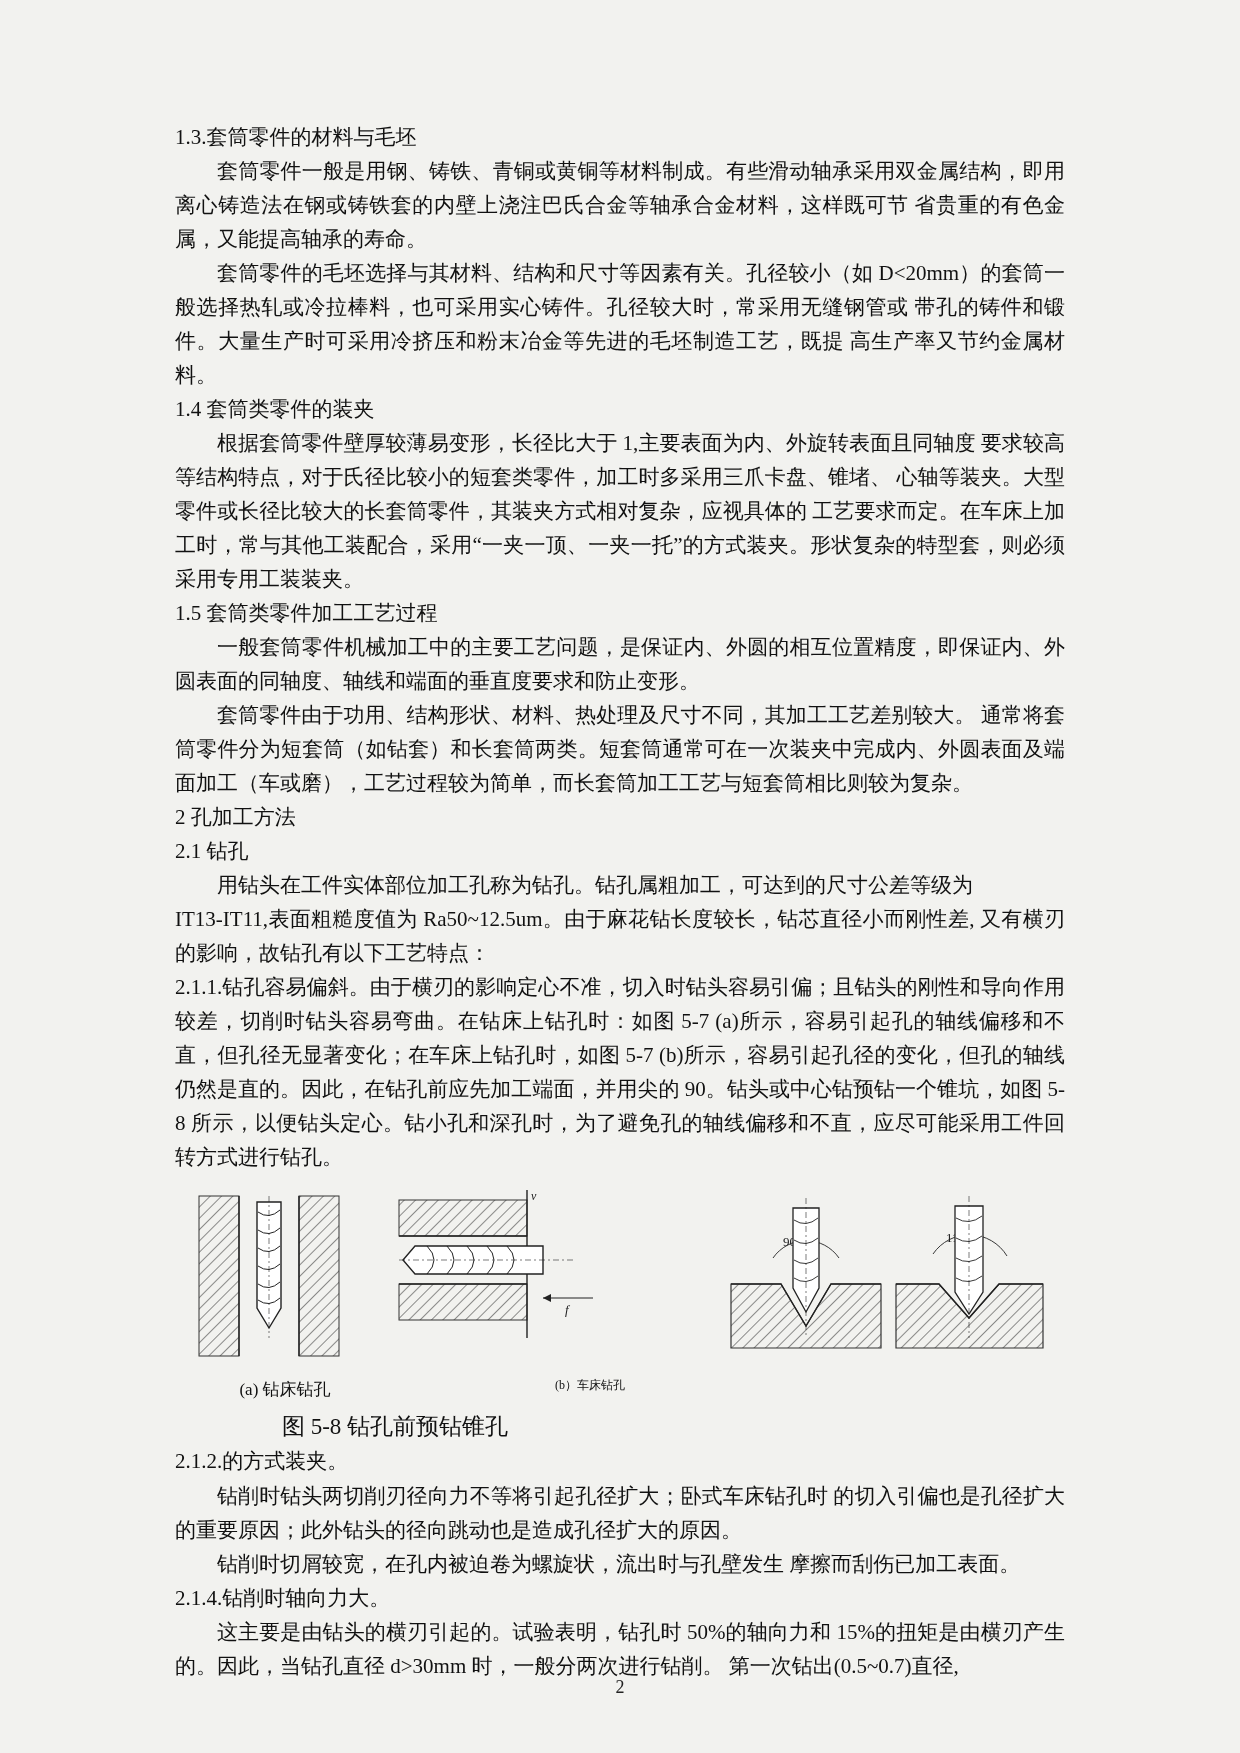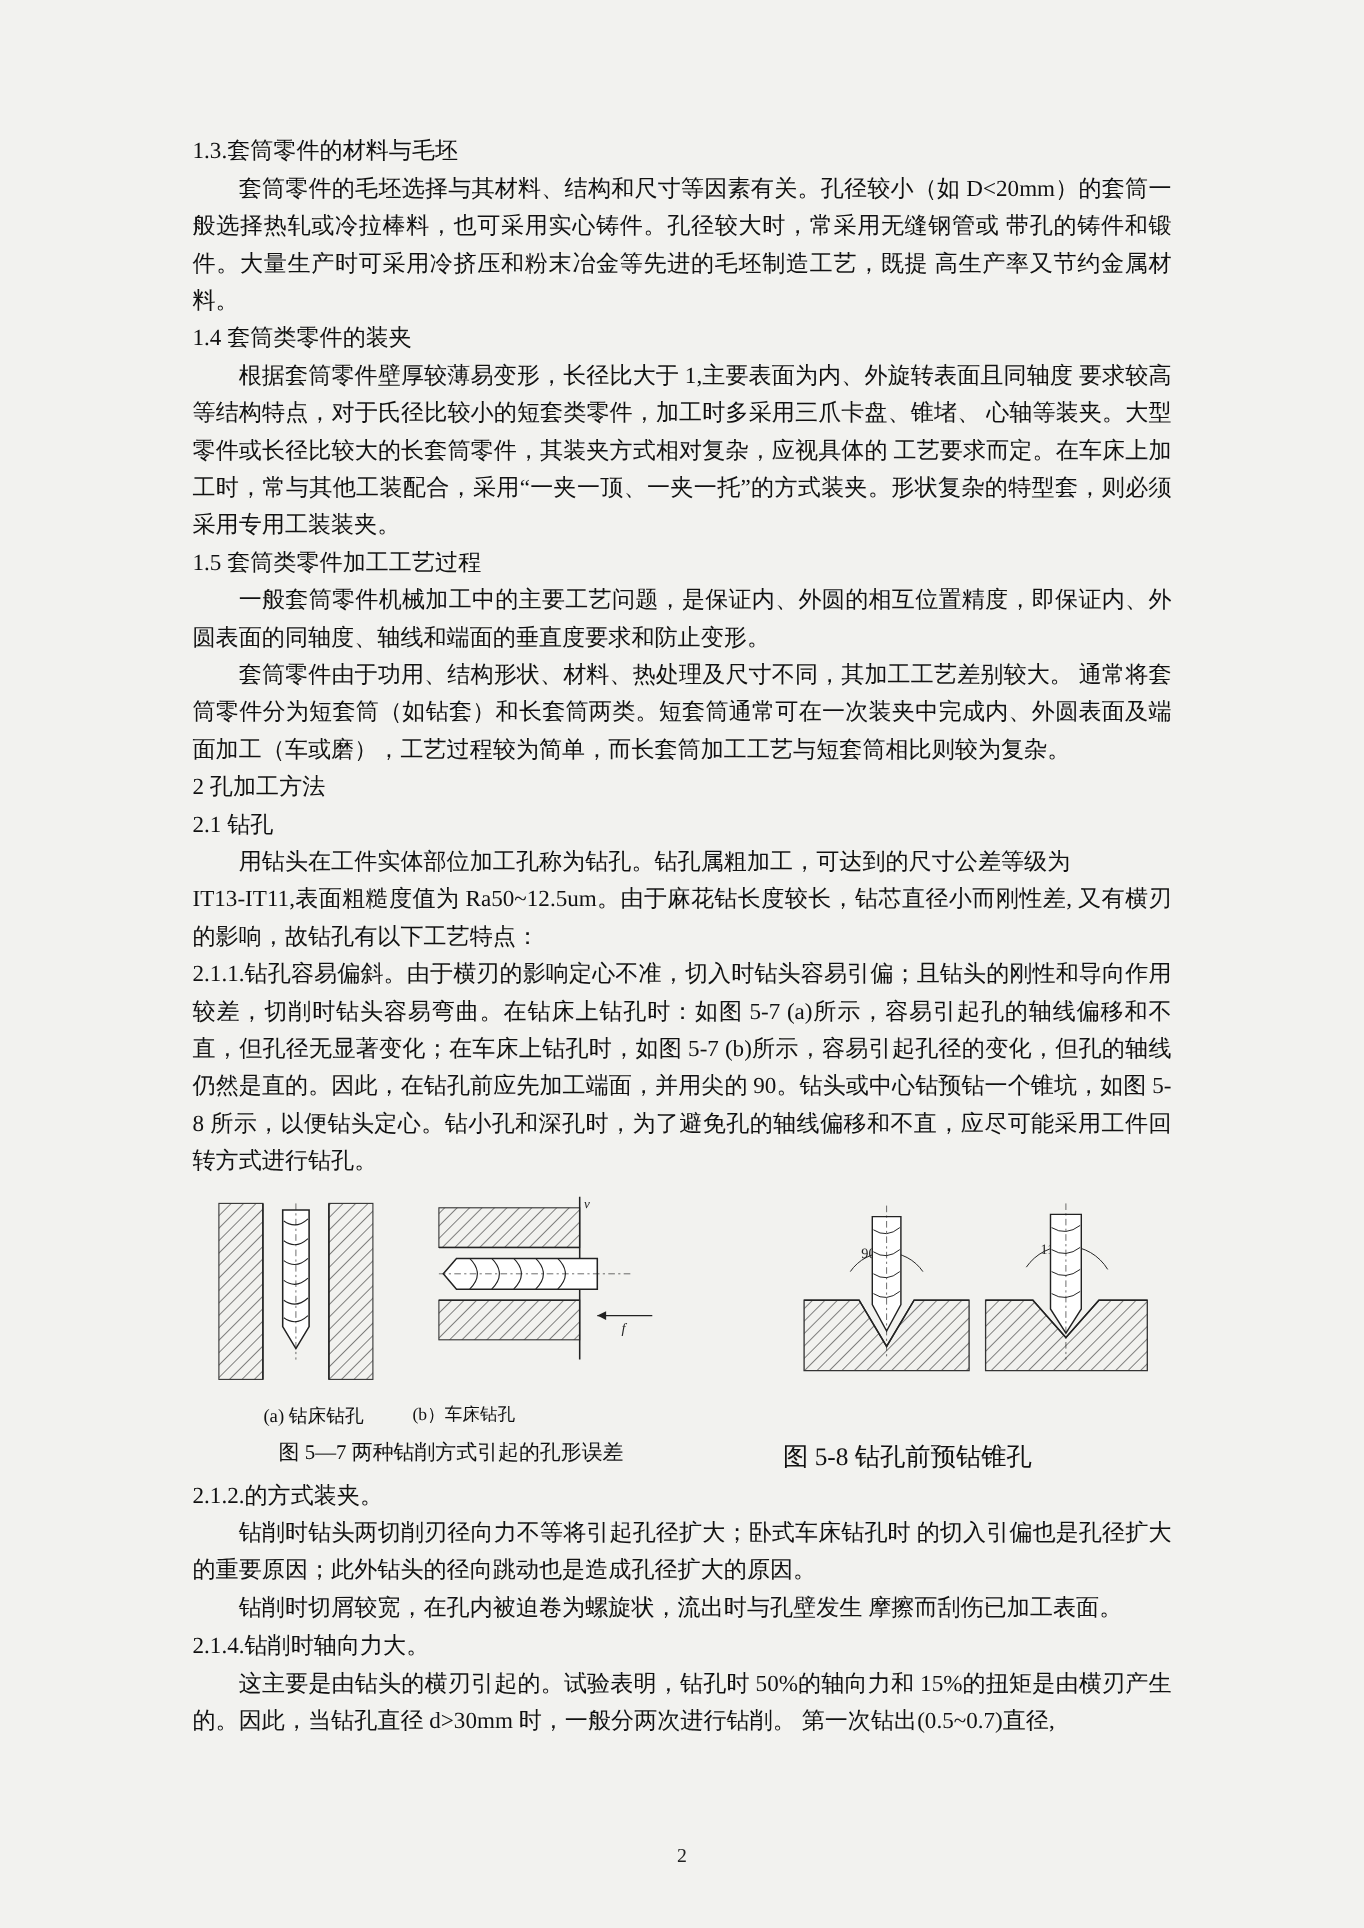--- a/index.html
+++ b/index.html
@@ -58,41 +58,42 @@
     position: relative;
   }
   .fig-caption-row {
     display: flex;
     padding-left: 20px;
     margin-top: 8px;
     font-size: 19px;
     font-family: Liberation Serif, serif;
   }
   .fig-cap-a { width: 180px; text-align: center; font-size: 17px; }
-  .fig-cap-b { width: 250px; text-align: left; font-size: 16px; }
+  .fig-cap-b { width: 250px; text-align: right; font-size: 12px; }
   .fig-cap-main1 { width: 430px; text-align: center; font-size: 19px; }
   .fig-cap-main2 { width: 400px; text-align: center; font-size: 23px; }
   .pagenum {
     position: absolute;
     bottom: 55px;
     left: 0;
     width: 100%;
     text-align: center;
     font-size: 18px;
     color: #222;
   }
   svg { display: block; }
 </style>
 </head>
 <body>
 
 <div class="page">
   <div class="content">
 
     <p class="heading">1.3.套筒零件的材料与毛坯</p>
+    <p class="para">套筒零件一般是用钢、铸铁、青铜或黄铜等材料制成。有些滑动轴承采用双金属结构，即用离心铸造法在钢或铸铁套的内壁上浇注巴氏合金等轴承合金材料，这样既可节 省贵重的有色金属，又能提高轴承的寿命。</p>
     <p class="para">套筒零件的毛坯选择与其材料、结构和尺寸等因素有关。孔径较小（如 D&lt;20mm）的套筒一般选择热轧或冷拉棒料，也可采用实心铸件。孔径较大时，常采用无缝钢管或 带孔的铸件和锻件。大量生产时可采用冷挤压和粉末冶金等先进的毛坯制造工艺，既提 高生产率又节约金属材料。</p>
 
     <p class="heading">1.4 套筒类零件的装夹</p>
     <p class="para">根据套筒零件壁厚较薄易变形，长径比大于 1,主要表面为内、外旋转表面且同轴度 要求较高等结构特点，对于氏径比较小的短套类零件，加工时多采用三爪卡盘、锥堵、 心轴等装夹。大型零件或长径比较大的长套筒零件，其装夹方式相对复杂，应视具体的 工艺要求而定。在车床上加工时，常与其他工装配合，采用“一夹一顶、一夹一托”的方式装夹。形状复杂的特型套，则必须采用专用工装装夹。</p>
 
     <p class="heading">1.5 套筒类零件加工工艺过程</p>
     <p class="para">一般套筒零件机械加工中的主要工艺问题，是保证内、外圆的相互位置精度，即保证内、外圆表面的同轴度、轴线和端面的垂直度要求和防止变形。</p>
     <p class="para">套筒零件由于功用、结构形状、材料、热处理及尺寸不同，其加工工艺差别较大。 通常将套筒零件分为短套筒（如钻套）和长套筒两类。短套筒通常可在一次装夹中完成内、外圆表面及端面加工（车或磨），工艺过程较为简单，而长套筒加工工艺与短套筒相比则较为复杂。</p>
 
     <p class="heading">2 孔加工方法</p>
@@ -183,21 +184,20 @@
             <line x1="248" y1="8" x2="248" y2="150" stroke="#222" stroke-width="0.6" stroke-dasharray="6 3 2 3"></line>
           </svg>
         </div>
       </div>
 
       <div class="fig-caption-row">
         <span class="fig-cap-a">(a) 钻床钻孔</span>
         <span class="fig-cap-b">(b）车床钻孔</span>
       </div>
       <div class="fig-caption-row" style="margin-top:4px;">
-        <span class="fig-cap-main1">图 5—7 两种钻削方式引起的孔形误差</span>
         <span class="fig-cap-main2">图 5-8 钻孔前预钻锥孔</span>
       </div>
     </div>
 
     <p class="para-noind">2.1.2.的方式装夹。</p>
     <p class="para">钻削时钻头两切削刃径向力不等将引起孔径扩大；卧式车床钻孔时 的切入引偏也是孔径扩大的重要原因；此外钻头的径向跳动也是造成孔径扩大的原因。</p>
     <p class="para">钻削时切屑较宽，在孔内被迫卷为螺旋状，流出时与孔壁发生 摩擦而刮伤已加工表面。</p>
     <p class="para-noind">2.1.4.钻削时轴向力大。</p>
     <p class="para">这主要是由钻头的横刃引起的。试验表明，钻孔时 50%的轴向力和 15%的扭矩是由横刃产生的。因此，当钻孔直径 d&gt;30mm 时，一般分两次进行钻削。 第一次钻出(0.5~0.7)直径,</p>
 

